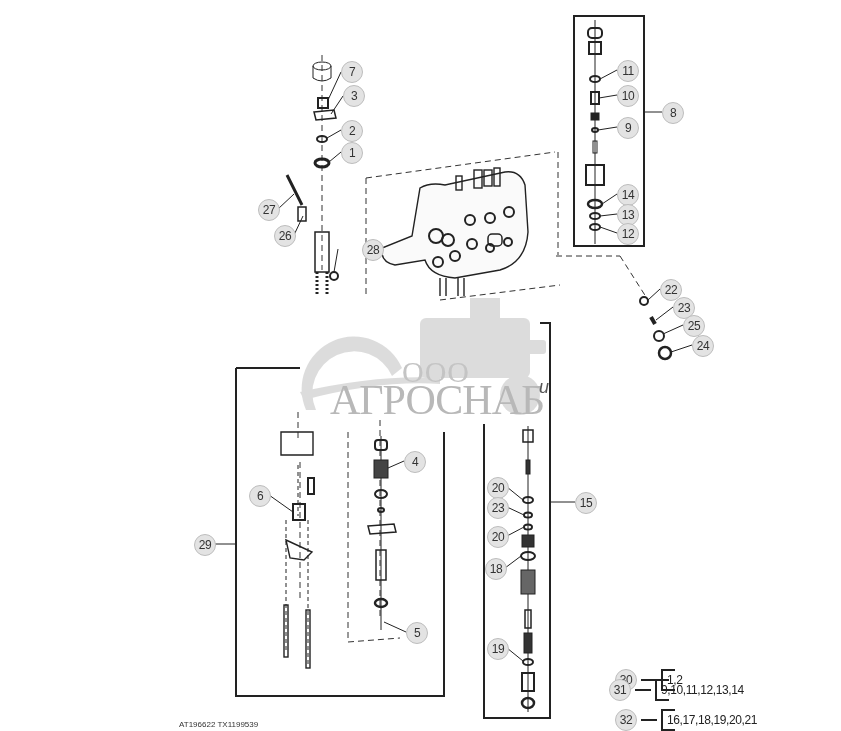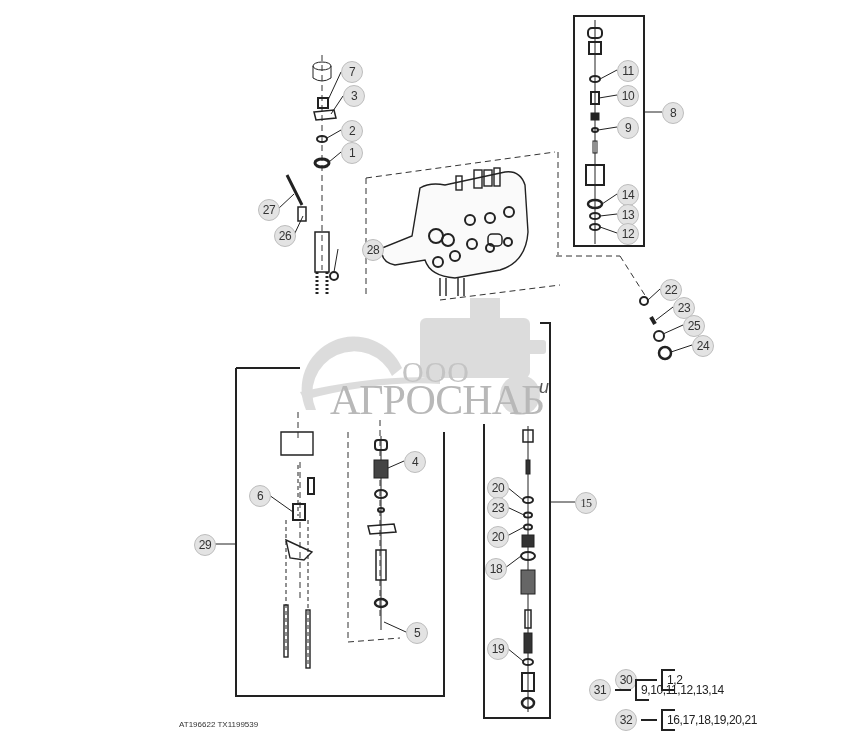--- a/index.html
+++ b/index.html
@@ -196,36 +196,36 @@
       <div class="callout" style="left: 617px; top: 204px;">13</div>
       <div class="callout" style="left: 617px; top: 223px;">12</div>
       <div class="callout" style="left: 660px; top: 279px;">22</div>
       <div class="callout" style="left: 673px; top: 297px;">23</div>
       <div class="callout" style="left: 683px; top: 315px;">25</div>
       <div class="callout" style="left: 692px; top: 335px;">24</div>
       <div class="callout" style="left: 249px; top: 485px;">6</div>
       <div class="callout" style="left: 404px; top: 451px;">4</div>
       <div class="callout" style="left: 406px; top: 622px;">5</div>
       <div class="callout" style="left: 194px; top: 534px;">29</div>
-      <div class="callout" style="left: 575px; top: 492px; font-family: Liberation Serif, serif;">15</div>
+      <div class="callout" style="left: 575px; top: 492px;">15</div>
       <div class="callout" style="left: 487px; top: 477px;">20</div>
       <div class="callout" style="left: 487px; top: 497px;">23</div>
       <div class="callout" style="left: 487px; top: 526px;">20</div>
       <div class="callout" style="left: 485px; top: 558px;">18</div>
       <div class="callout" style="left: 487px; top: 638px;">19</div>
     </div>
 
   <div>
     <div class="legend-row" style="left:615px;top:669px;">
       <span class="callout" style="position:static;">30</span>
       <span class="legend-dash"></span>
       <span class="legend-bracket"></span>
       <span class="legend-text">1,2</span>
     </div>
-    <div class="legend-row" style="left:589px;top:679px;">
+    <div class="legend-row" style="left:609px;top:679px;">
       <span class="callout" style="position:static;">31</span>
       <span class="legend-dash"></span>
       <span class="legend-bracket"></span>
       <span class="legend-text">9,10,11,12,13,14</span>
     </div>
     <div class="legend-row" style="left:615px;top:709px;">
       <span class="callout" style="position:static;">32</span>
       <span class="legend-dash"></span>
       <span class="legend-bracket"></span>
       <span class="legend-text">16,17,18,19,20,21</span>

